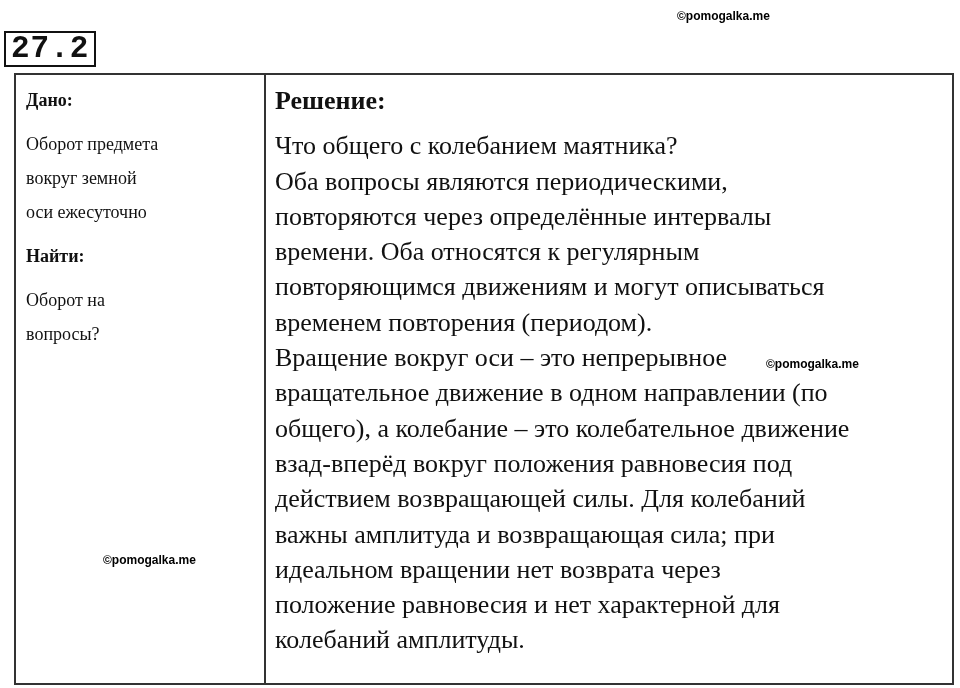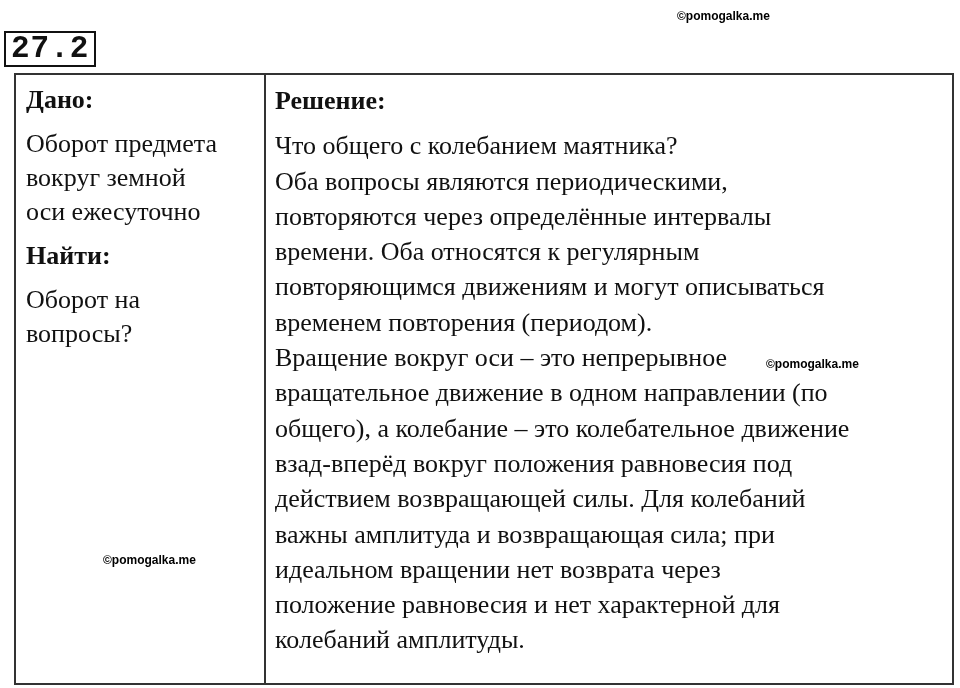--- a/index.html
+++ b/index.html
@@ -11,21 +11,21 @@
   }
   .wm { position: absolute; font-family: "Liberation Sans", sans-serif; font-weight: bold; font-size: 12px; color: #000000; white-space: nowrap; }
   .wm-top { left: 677px; top: 9px; }
   .wm-mid { left: 766px; top: 357px; }
   .wm-left { left: 103px; top: 553px; }
   .tbl {
     position: absolute; left: 14px; top: 73px; width: 940px; height: 612px;
     border: 2px solid #333; box-sizing: border-box;
   }
   .divider { position: absolute; left: 248px; top: 0; bottom: 0; width: 2px; background: #333; }
-  .col-left { position: absolute; left: 10px; top: 8px; width: 232px; font-size: 26px; line-height: 34px; }
+  .col-left { position: absolute; left: 10px; top: 8px; width: 232px; font-size: 18px; line-height: 34px; }
   .col-right { position: absolute; left: 259px; top: 8px; width: 675px; font-size: 26px; line-height: 35.3px; }
   .head { font-weight: bold; }
   .gap { margin-top: 10px; }
   .line { white-space: nowrap; }
 </style>
 </head>
 <body>
 
 <div class="task-num">27.2</div>
 <div class="wm wm-top">©pomogalka.me</div>

